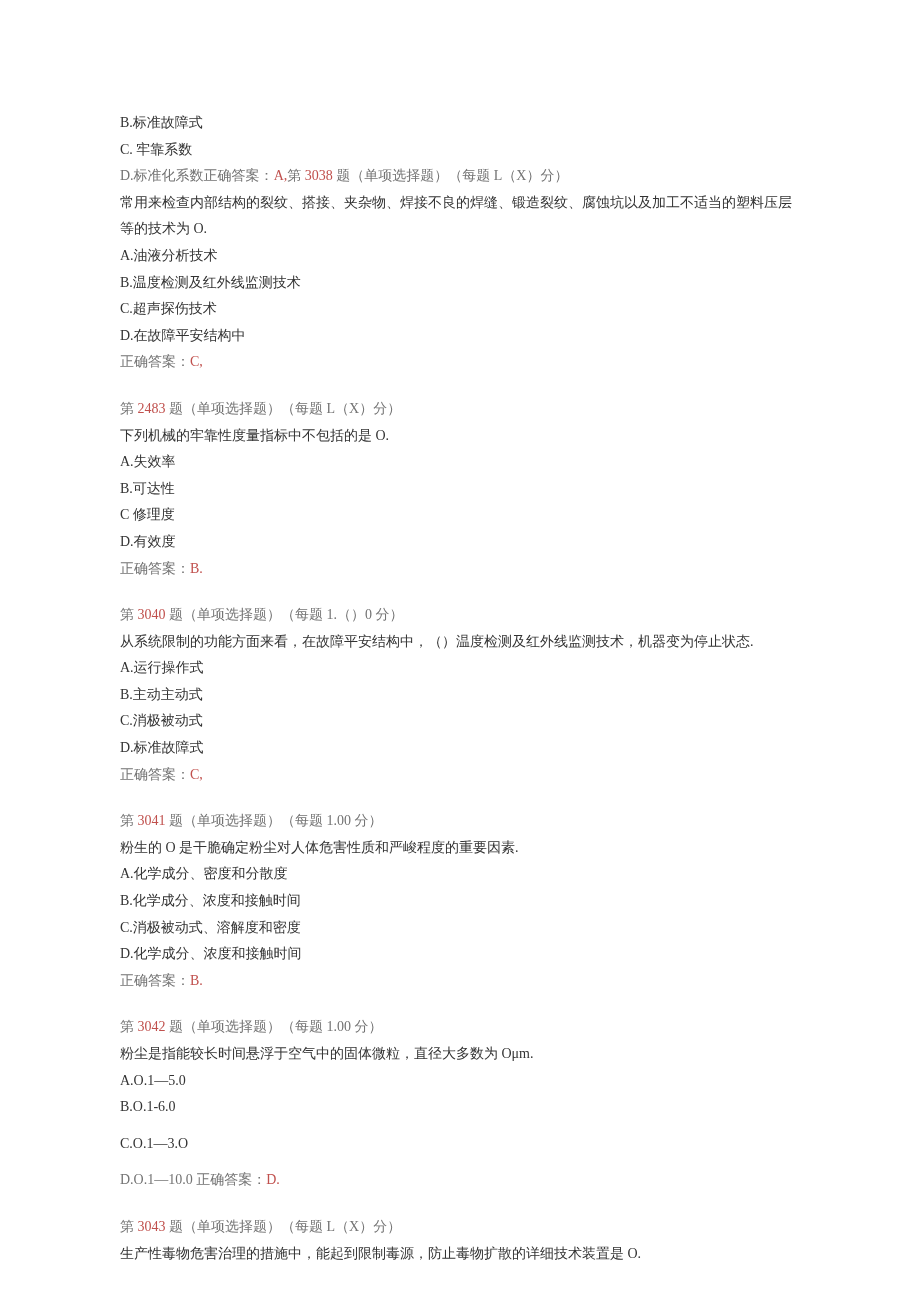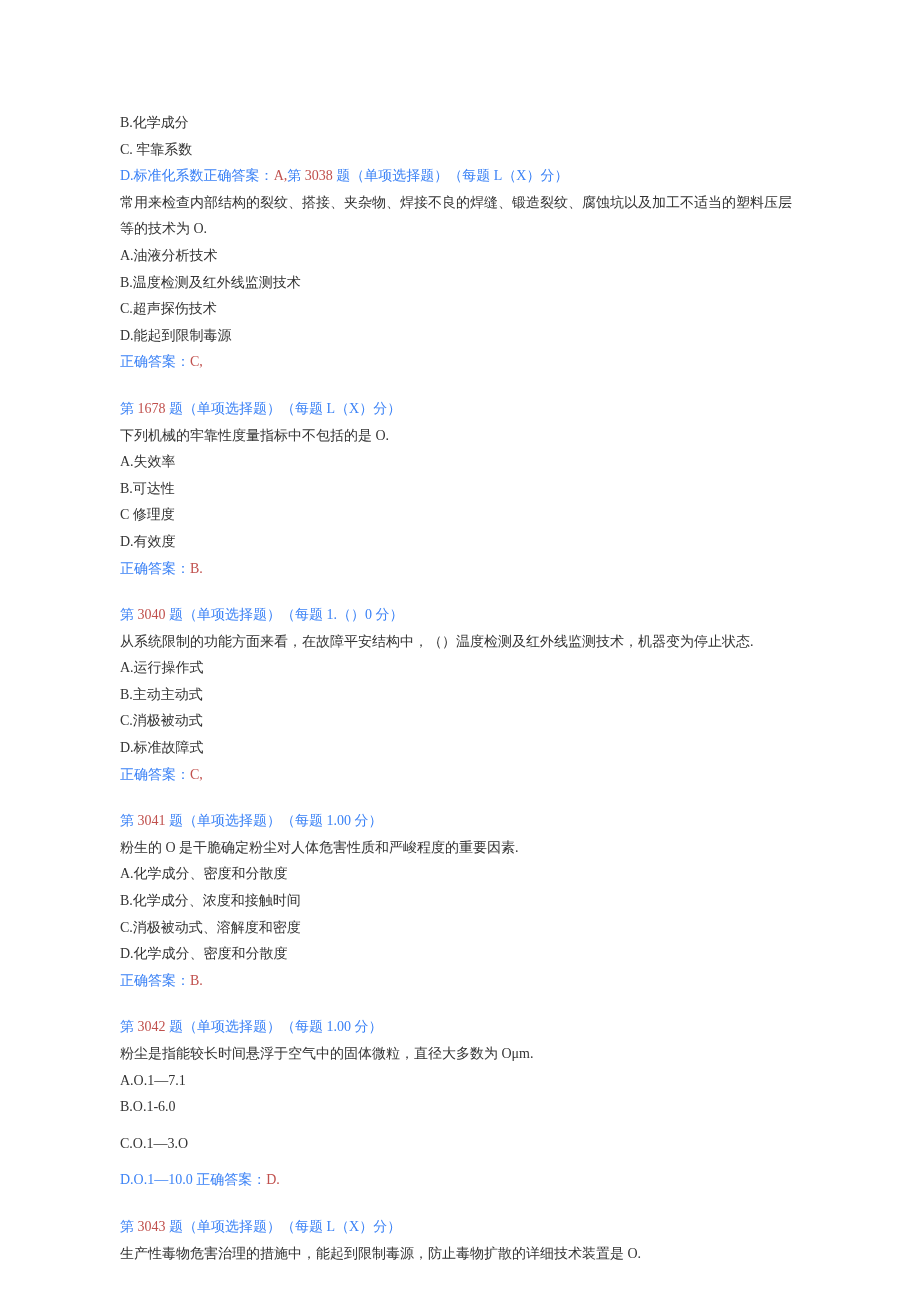--- a/index.html
+++ b/index.html
@@ -20,50 +20,50 @@
   .line {
     display: block;
   }
   .mixed > span {
     display: inline;
   }
   .red {
     color: #c0504d;
   }
   .black {
-    color: #3b82f6;
+    color: #737373;
   }
   .gap {
     height: 20px;
   }
 </style>
 </head>
 <body>
 
 <div class="page">
 
-  <span class="line">B.化学成分</span>
+  <span class="line">B.标准故障式</span>
   <span class="line">C. 牢靠系数</span>
 
   <span class="line mixed">
     <span class="black">D.标准化系数正确答案：</span><span class="red">A,</span><span class="black">第 </span><span class="red">3038</span><span class="black"> 题（单项选择题）（每题 L（X）分）</span>
   </span>
   <span class="line">常用来检查内部结构的裂纹、搭接、夹杂物、焊接不良的焊缝、锻造裂纹、腐蚀坑以及加工不适当的塑料压层等的技术为 O.</span>
   <span class="line">A.油液分析技术</span>
   <span class="line">B.温度检测及红外线监测技术</span>
   <span class="line">C.超声探伤技术</span>
-  <span class="line">D.能起到限制毒源</span>
+  <span class="line">D.在故障平安结构中</span>
   <span class="line mixed">
     <span class="black">正确答案：</span><span class="red">C,</span>
   </span>
 
   <div class="gap"></div>
 
   <span class="line mixed">
-    <span class="black">第 </span><span class="red">1678</span><span class="black"> 题（单项选择题）（每题 L（X）分）</span>
+    <span class="black">第 </span><span class="red">2483</span><span class="black"> 题（单项选择题）（每题 L（X）分）</span>
   </span>
   <span class="line">下列机械的牢靠性度量指标中不包括的是 O.</span>
   <span class="line">A.失效率</span>
   <span class="line">B.可达性</span>
   <span class="line">C 修理度</span>
   <span class="line">D.有效度</span>
   <span class="line mixed">
     <span class="black">正确答案：</span><span class="red">B.</span>
   </span>
 
@@ -83,32 +83,32 @@
 
   <div class="gap"></div>
 
   <span class="line mixed">
     <span class="black">第 </span><span class="red">3041</span><span class="black"> 题（单项选择题）（每题 1.00 分）</span>
   </span>
   <span class="line">粉生的 O 是干脆确定粉尘对人体危害性质和严峻程度的重要因素.</span>
   <span class="line">A.化学成分、密度和分散度</span>
   <span class="line">B.化学成分、浓度和接触时间</span>
   <span class="line">C.消极被动式、溶解度和密度</span>
-  <span class="line">D.化学成分、密度和分散度</span>
+  <span class="line">D.化学成分、浓度和接触时间</span>
   <span class="line mixed">
     <span class="black">正确答案：</span><span class="red">B.</span>
   </span>
 
   <div class="gap"></div>
 
   <span class="line mixed">
     <span class="black">第 </span><span class="red">3042</span><span class="black"> 题（单项选择题）（每题 1.00 分）</span>
   </span>
   <span class="line">粉尘是指能较长时间悬浮于空气中的固体微粒，直径大多数为 Oμm.</span>
-  <span class="line">A.O.1—7.1</span>
+  <span class="line">A.O.1—5.0</span>
   <span class="line">B.O.1-6.0</span>
   <div style="height:10px"></div>
   <span class="line">C.O.1—3.O</span>
   <div style="height:10px"></div>
   <span class="line mixed">
     <span class="black">D.O.1—10.0 正确答案：</span><span class="red">D.</span>
   </span>
 
   <div class="gap"></div>
 

